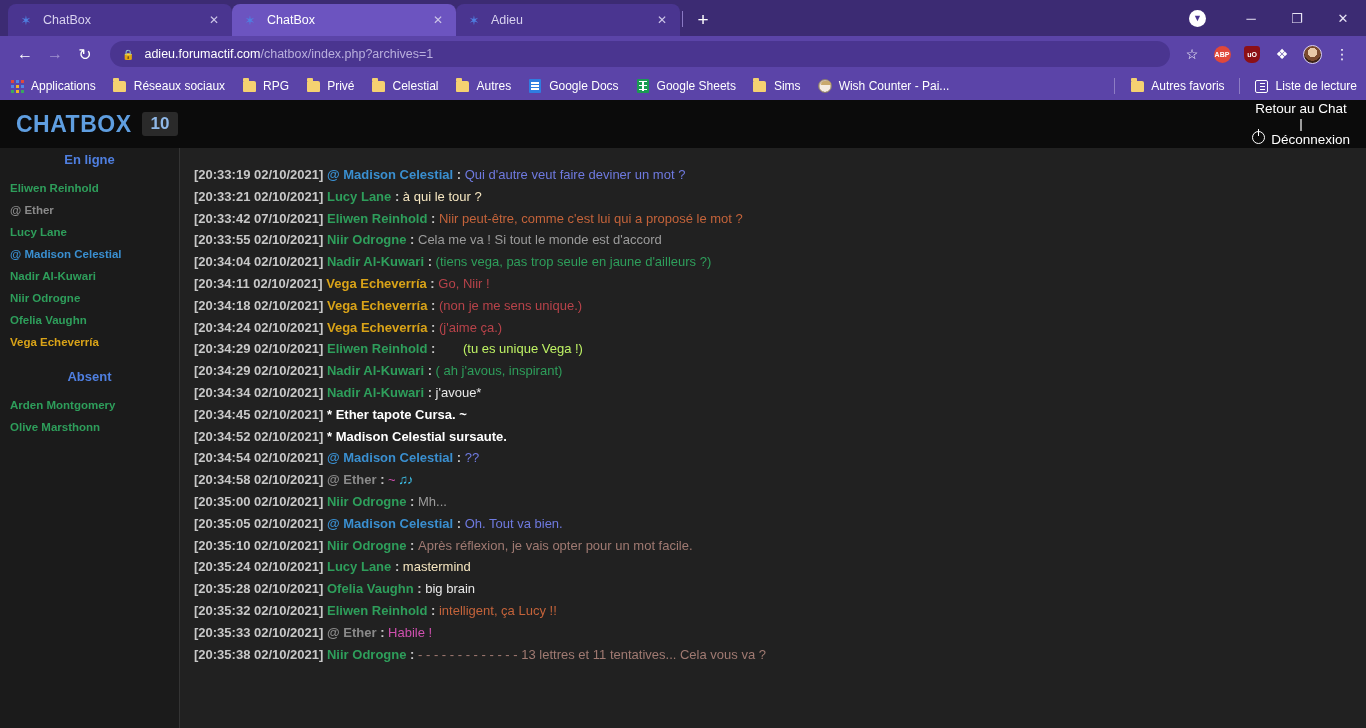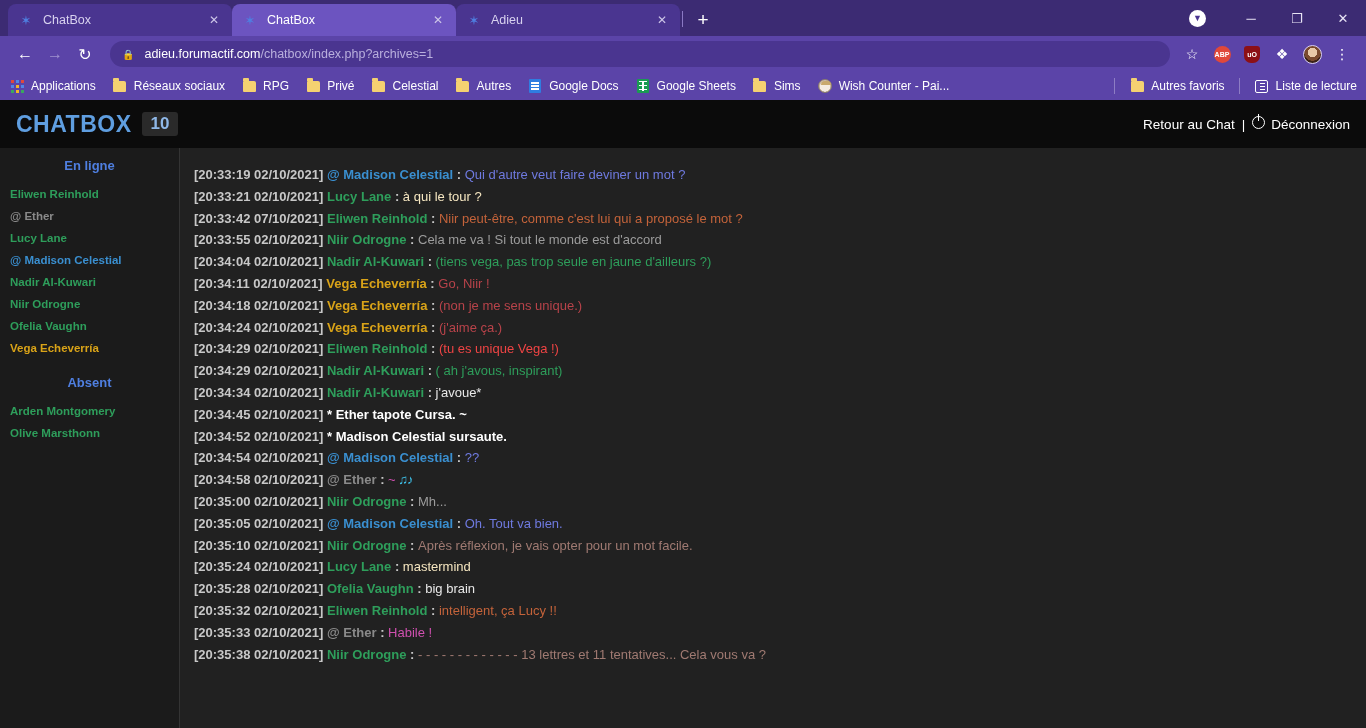--- a/index.html
+++ b/index.html
@@ -143,37 +143,37 @@
     display: flex; align-items: center; padding: 0 16px;
   }
   .cb-title {
     font-size: 23px; font-weight: bold; color: #5f9ee0;
     letter-spacing: 0.5px;
   }
   .cb-count {
     margin-left: 10px; background: #2a2a2a; color: #8fb8e8;
     font-size: 17px; font-weight: bold; padding: 2px 9px; border-radius: 3px;
   }
-  .cb-right { margin-left: auto; display: flex; align-items: center; font-size: 13.5px; color: #ffffff; }
+  .cb-right { margin-left: auto; display: flex; align-items: center; font-size: 13.5px; color: #ffffff; flex-direction: column; }
   .cb-right .sep { margin: 0 7px; color: #ffffff; }
   .power {
     display:inline-block; width: 13px; height: 13px; border: 1.6px solid #ffffff;
     border-radius: 50%; position: relative; margin-right: 6px;
   }
   .power::after {
     content:""; position:absolute; left: 4.4px; top: -3px; width: 1.6px; height: 7px;
     background:#ffffff;
   }
 
   .cb-body { flex: 1; display: flex; overflow: hidden; background: #212121; }
 
   .cb-sidebar {
     width: 180px; flex-shrink: 0; background: #1b1b1b;
     border-right: 1px solid #343434;
-    padding-top: 6px; overflow: hidden;
+    overflow: hidden;
   }
   .side-head {
     text-align: center; color: #4f7fe0; font-weight: bold; font-size: 13px;
     padding: 4px 0 10px;
   }
   .side-user {
     font-size: 11.5px; font-weight: bold; padding: 5px 10px;
     white-space: nowrap; overflow: hidden;
   }
 
@@ -373,21 +373,21 @@
         <div id="messages">
             <div class="msg clipped"></div>
             <div class="msg"><span class="ts">[20:33:19 02/10/2021] </span><span class="nm" style="color: rgb(58, 143, 208);">@ Madison Celestial</span><span class="colon"> : </span><span class="tx" style="color: rgb(111, 122, 224);">Qui d'autre veut faire deviner un mot ?</span></div>
             <div class="msg"><span class="ts">[20:33:21 02/10/2021] </span><span class="nm" style="color: rgb(46, 158, 91);">Lucy Lane</span><span class="colon"> : </span><span class="tx" style="color: rgb(245, 230, 192);">à qui le tour ?</span></div>
             <div class="msg"><span class="ts">[20:33:42 07/10/2021] </span><span class="nm" style="color: rgb(46, 158, 91);">Eliwen Reinhold</span><span class="colon"> : </span><span class="tx" style="color: rgb(196, 99, 58);">Niir peut-être, comme c'est lui qui a proposé le mot ?</span></div>
             <div class="msg"><span class="ts">[20:33:55 02/10/2021] </span><span class="nm" style="color: rgb(46, 158, 91);">Niir Odrogne</span><span class="colon"> : </span><span class="tx" style="color: rgb(156, 156, 156);">Cela me va ! Si tout le monde est d'accord</span></div>
             <div class="msg"><span class="ts">[20:34:04 02/10/2021] </span><span class="nm" style="color: rgb(46, 158, 91);">Nadir Al-Kuwari</span><span class="colon"> : </span><span class="tx" style="color: rgb(46, 158, 91);">(tiens vega, pas trop seule en jaune d'ailleurs ?)</span></div>
             <div class="msg"><span class="ts">[20:34:11 02/10/2021] </span><span class="nm" style="color: rgb(217, 163, 24);">Vega Echeverría</span><span class="colon"> : </span><span class="tx" style="color: rgb(184, 67, 74);">Go, Niir !</span></div>
             <div class="msg"><span class="ts">[20:34:18 02/10/2021] </span><span class="nm" style="color: rgb(217, 163, 24);">Vega Echeverría</span><span class="colon"> : </span><span class="tx" style="color: rgb(184, 67, 74);">(non je me sens unique.)</span></div>
             <div class="msg"><span class="ts">[20:34:24 02/10/2021] </span><span class="nm" style="color: rgb(217, 163, 24);">Vega Echeverría</span><span class="colon"> : </span><span class="tx" style="color: rgb(184, 67, 74);">(j'aime ça.)</span></div>
-            <div class="msg"><span class="ts">[20:34:29 02/10/2021] </span><span class="nm" style="color: rgb(46, 158, 91);">Eliwen Reinhold</span><span class="colon"> : </span><span class="tx" style="color: #ef4444;">(tu es unique Vega !)</span></div>
+            <div class="msg"><span class="ts">[20:34:29 02/10/2021] </span><span class="nm" style="color: rgb(46, 158, 91);">Eliwen Reinhold</span><span class="colon"> : </span><span class="tx" style="color: #bef264; margin-left: 24px;">(tu es unique Vega !)</span></div>
             <div class="msg"><span class="ts">[20:34:29 02/10/2021] </span><span class="nm" style="color: rgb(46, 158, 91);">Nadir Al-Kuwari</span><span class="colon"> : </span><span class="tx" style="color: rgb(46, 158, 91);">( ah j'avous, inspirant)</span></div>
             <div class="msg"><span class="ts">[20:34:34 02/10/2021] </span><span class="nm" style="color: rgb(46, 158, 91);">Nadir Al-Kuwari</span><span class="colon"> : </span><span class="tx" style="color: rgb(232, 232, 232);">j'avoue*</span></div>
             <div class="msg action"><span class="ts">[20:34:45 02/10/2021] </span><span>* Ether tapote Cursa. ~</span></div>
             <div class="msg action"><span class="ts">[20:34:52 02/10/2021] </span><span>* Madison Celestial sursaute.</span></div>
             <div class="msg"><span class="ts">[20:34:54 02/10/2021] </span><span class="nm" style="color: rgb(58, 143, 208);">@ Madison Celestial</span><span class="colon"> : </span><span class="tx" style="color: rgb(111, 122, 224);">??</span></div>
             <div class="msg"><span class="ts">[20:34:58 02/10/2021] </span><span class="nm" style="color: rgb(138, 138, 138);">@ Ether</span><span class="colon"> : </span><span class="tx" style="color: rgb(208, 80, 176);">~</span><span class="emoji-note"> ♫♪</span></div>
             <div class="msg"><span class="ts">[20:35:00 02/10/2021] </span><span class="nm" style="color: rgb(46, 158, 91);">Niir Odrogne</span><span class="colon"> : </span><span class="tx" style="color: rgb(156, 156, 156);">Mh...</span></div>
             <div class="msg"><span class="ts">[20:35:05 02/10/2021] </span><span class="nm" style="color: rgb(58, 143, 208);">@ Madison Celestial</span><span class="colon"> : </span><span class="tx" style="color: rgb(111, 122, 224);">Oh. Tout va bien.</span></div>
             <div class="msg"><span class="ts">[20:35:10 02/10/2021] </span><span class="nm" style="color: rgb(46, 158, 91);">Niir Odrogne</span><span class="colon"> : </span><span class="tx" style="color: rgb(160, 122, 114);">Après réflexion, je vais opter pour un mot facile.</span></div>
             <div class="msg"><span class="ts">[20:35:24 02/10/2021] </span><span class="nm" style="color: rgb(46, 158, 91);">Lucy Lane</span><span class="colon"> : </span><span class="tx" style="color: rgb(245, 230, 192);">mastermind</span></div>

